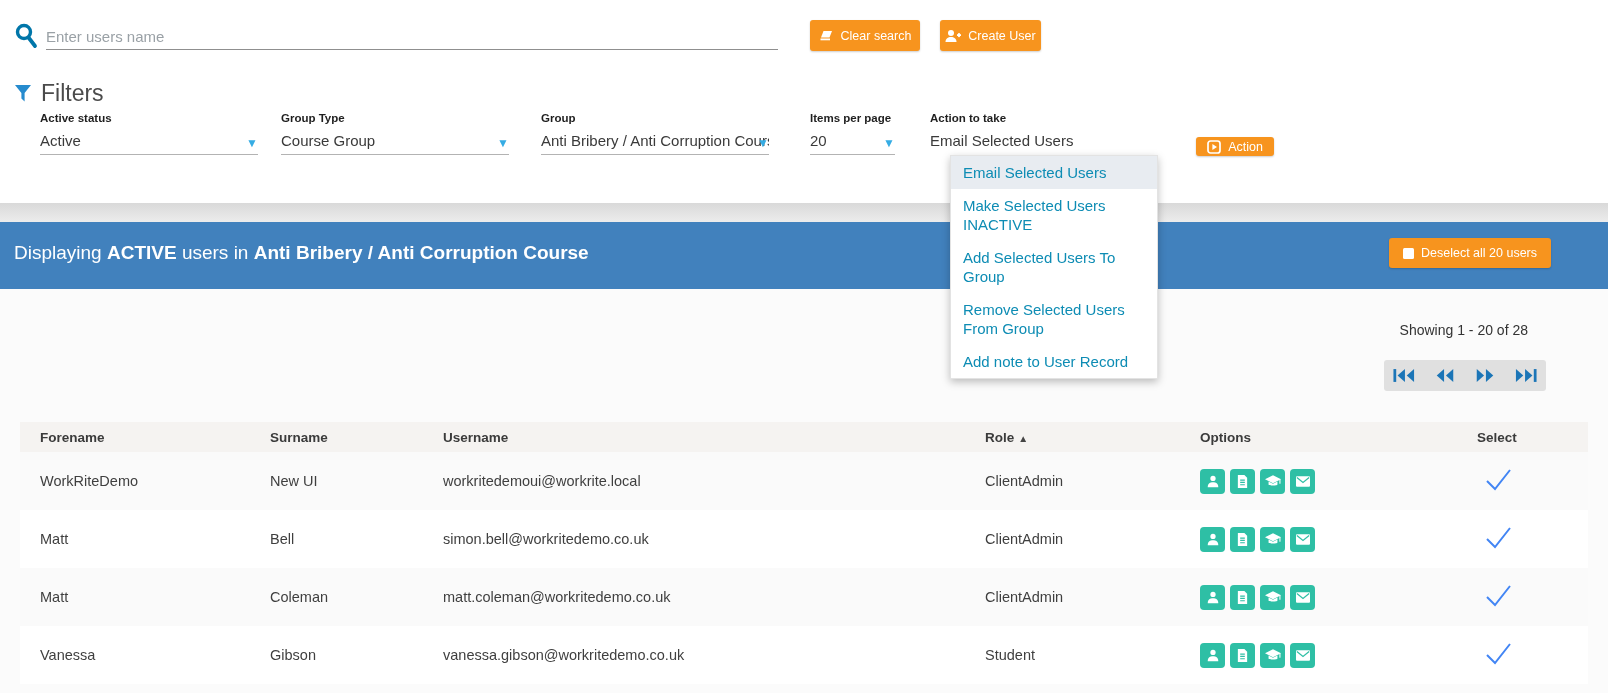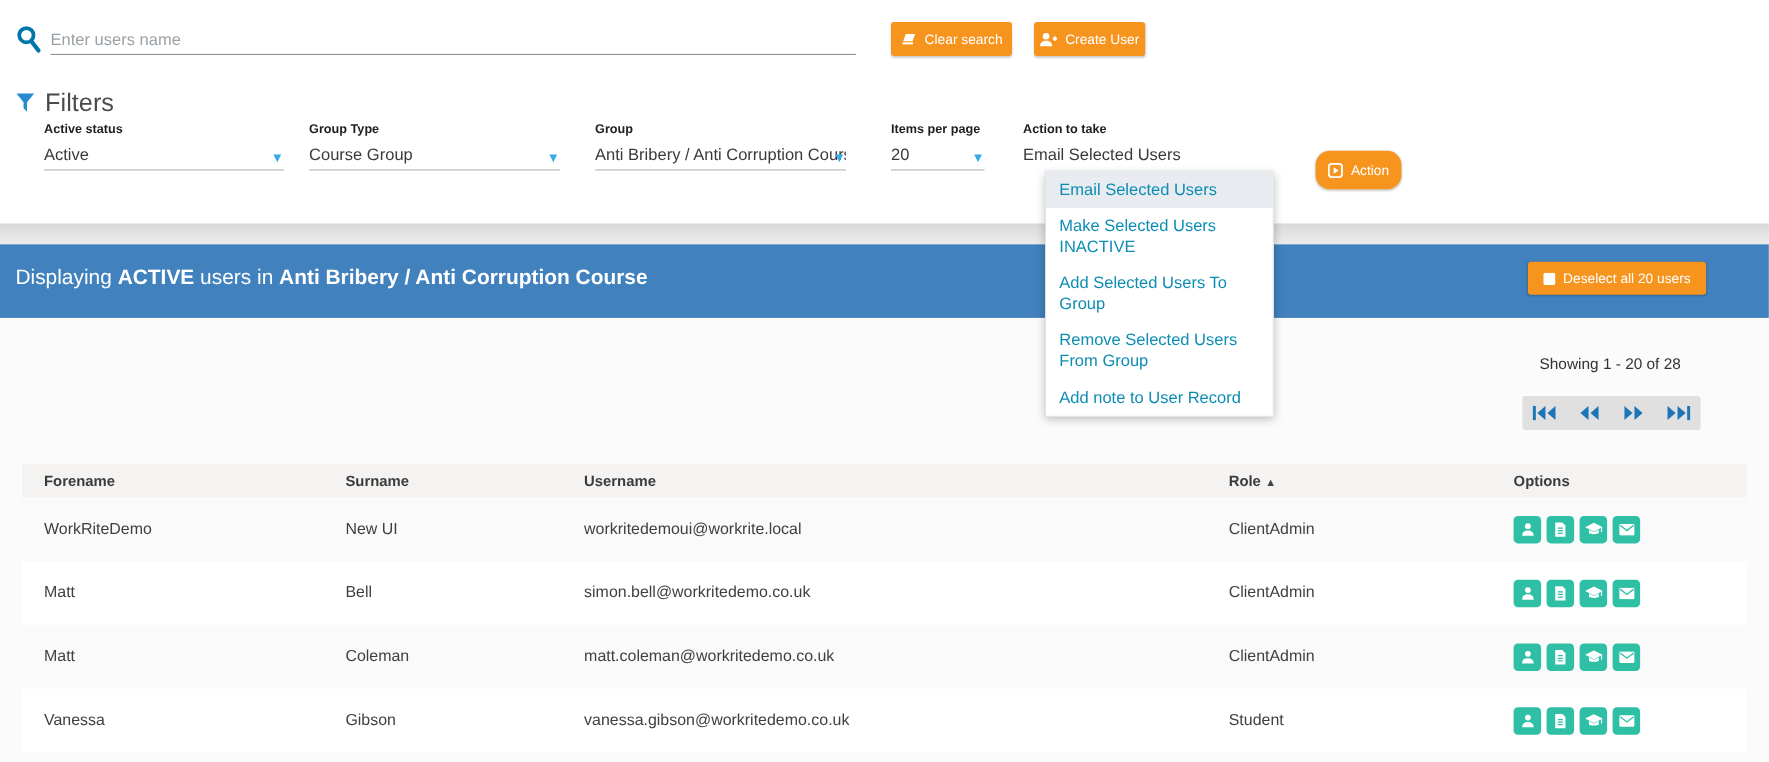--- a/index.html
+++ b/index.html
@@ -19,21 +19,21 @@
                   font-family:"Liberation Sans",sans-serif; }
   .search-input::placeholder { color:#9aa1a6; }
 
   .btn { display:flex; align-items:center; justify-content:center; gap:7px;
          background:#F7941E; color:#fff; border:none; border-radius:3px;
          font-size:12.5px; cursor:pointer; box-shadow:0 1px 2px rgba(0,0,0,.2);
          font-family:"Liberation Sans",sans-serif; }
   .btn svg { flex:0 0 auto; }
   .btn-clear  { position:absolute; left:810px; top:20px; width:110px; height:31px; }
   .btn-create { position:absolute; left:940px; top:20px; width:101px; height:31px; }
-  .btn-action { position:absolute; left:1196px; top:137px; width:78px; height:35px; z-index:6;border-radius:13px; }
+  .btn-action { position:absolute; left:1196px; top:137px; width:78px; height:19px; z-index:6; }
 
   .filters-head { position:absolute; left:14px; top:80px; display:flex; align-items:center; gap:9px; }
   .filters-title { font-size:23px; color:#4b4b4b; }
 
   .field { position:absolute; top:112px; }
   .field .flabel { font-size:11.5px; font-weight:bold; color:#1f1f1f; }
   .field .fvalue { position:relative; margin-top:6px; font-size:15px; color:#3a3a3a;
                    padding:2px 18px 5px 0; border-bottom:1px solid #b3b3b3;
                    white-space:nowrap; overflow:hidden; cursor:pointer; }
   .field .arrow { position:absolute; right:0; bottom:4px; font-size:12px; color:#35ACE4; }
@@ -61,21 +61,21 @@
   .pager { position:absolute; right:62px; top:360px; width:162px; height:31px;
            background:#e0e0e0; border-radius:3px; display:flex;
            align-items:center; justify-content:space-around; }
   .pager .pbtn { width:26px; height:20px; display:flex; align-items:center;
                  justify-content:center; cursor:pointer; background:none; border:none; }
   .pager svg { fill:#1B75B7; }
 
   
   .table { position:absolute; left:20px; top:422px; width:1568px; }
   .trow { display:grid; grid-template-columns:230px 173px 542px 215px 277px 1fr;
-          align-items:center; padding-left:20px;gap:44px; }
+          align-items:center; padding-left:20px; }
   .thead { height:30px; background:#f5f3f1; font-size:13.5px; font-weight:bold; color:#3b3b3b; }
   .sort { font-size:10px; color:#444; margin-left:4px; }
   .tr { height:58px; font-size:14.5px; color:#3f3f3f; background:#fff; }
   .tr.alt { background:#fafafa; }
   .opts { display:flex; gap:5px; }
   .opt-btn { width:25px; height:25px; border:none; border-radius:4px; background:#2EBFA5;
              display:flex; align-items:center; justify-content:center; cursor:pointer; }
   .sel-check { margin-left:8px; cursor:pointer; display:inline-flex; }
 </style>
 </head>

